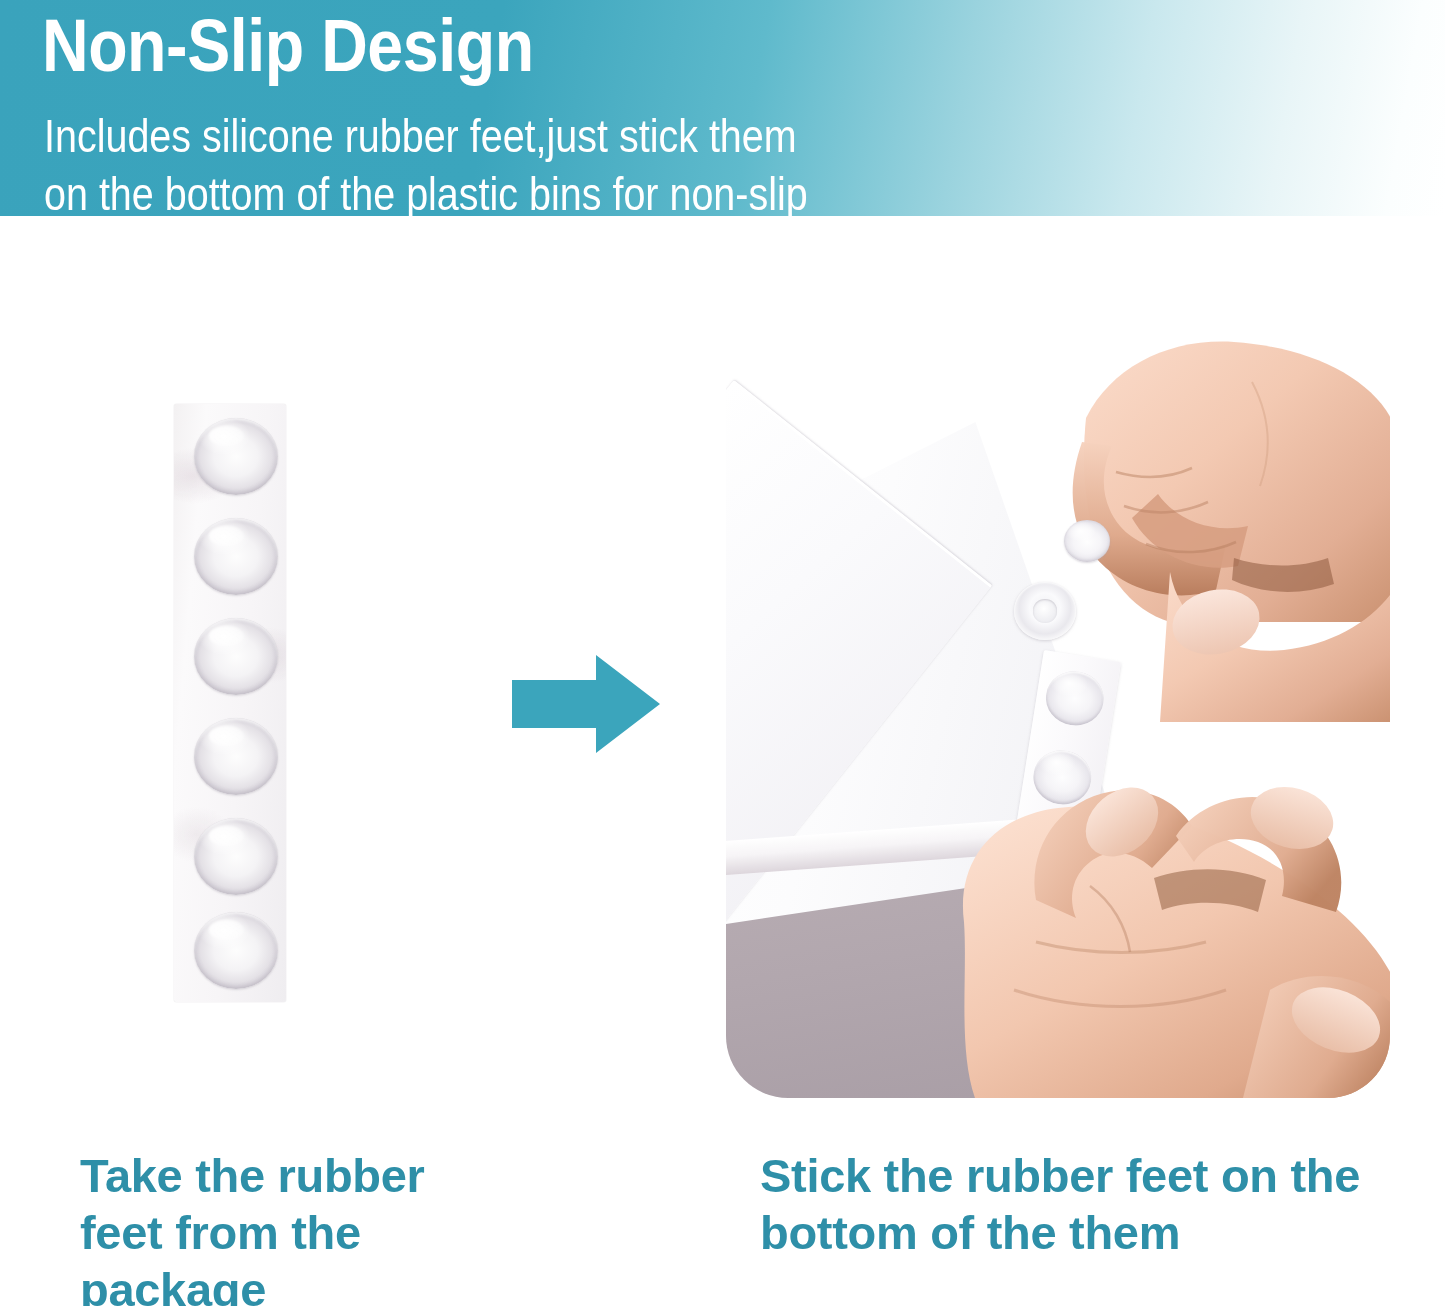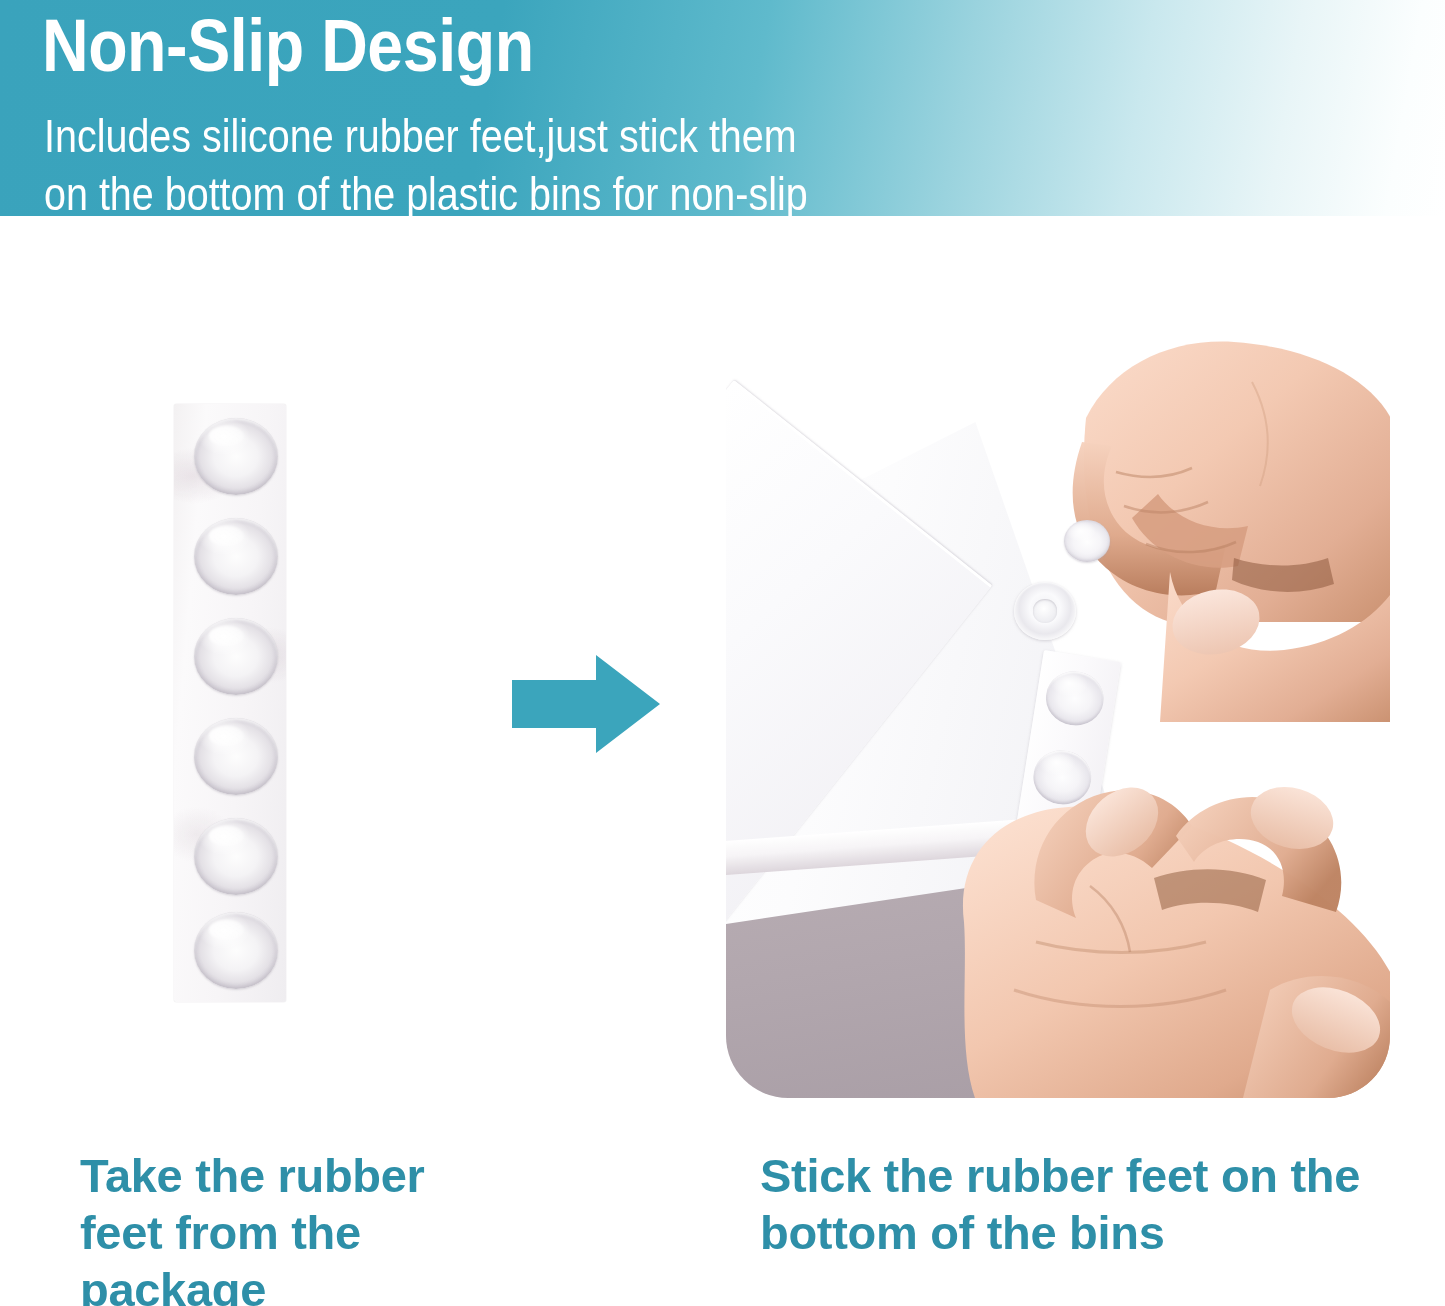--- a/index.html
+++ b/index.html
@@ -350,13 +350,13 @@
     <path d="M150,196 C172,212 186,236 190,262" stroke="#B37C5E" stroke-width="2.5" fill="none" opacity=".4"></path>
   </svg>
 
   <div id="held-foot" style="left:338px;top:218px;"></div>
 </div>
 
 <div id="panel-right"></div>
 
 <div class="caption" id="caption-left">Take the rubber feet from the package</div>
 
-<div class="caption" id="caption-right">Stick the rubber feet on the bottom of the bins</div>
+<div class="caption" id="caption-right">Stick the rubber feet on the bottom of the them</div>
 
 </body></html>

